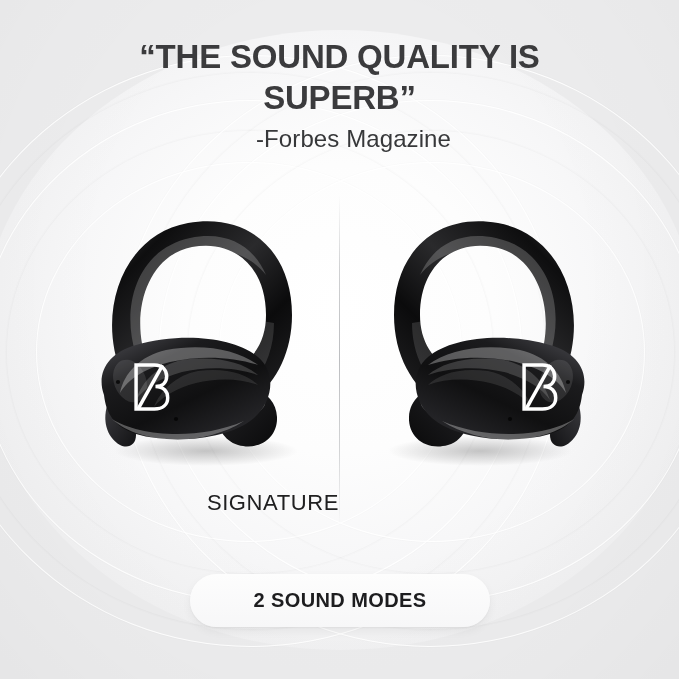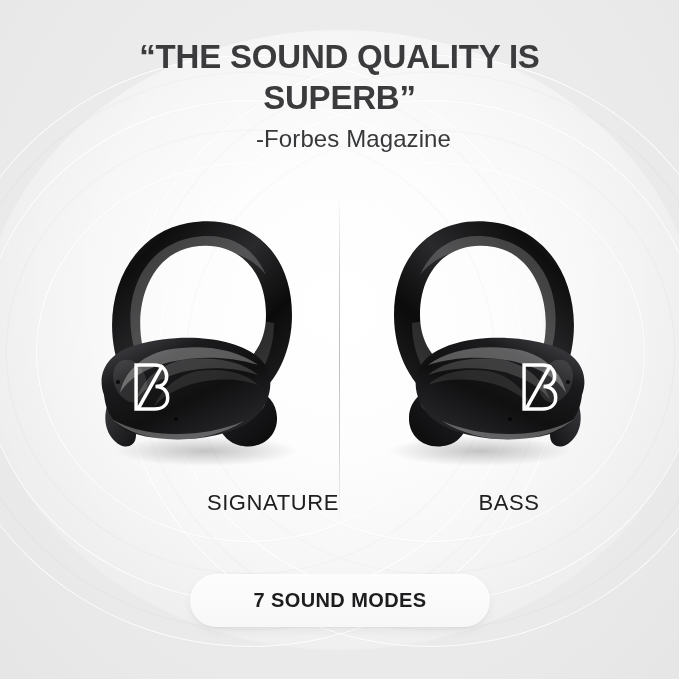--- a/index.html
+++ b/index.html
@@ -352,19 +352,18 @@
       <g transform="translate(162,158) scale(1.02)" fill="none" stroke="#ffffff" stroke-width="3.4" stroke-linejoin="miter" stroke-linecap="butt">
         <path d="M4,2 L22,2 C30,2 34,7 34,13 C34,19 30,23 23,23
                  C31,23 35,28 35,34 C35,41 30,45 22,45 L4,45 Z"></path>
         <path d="M30,2 L6,45"></path>
       </g>
     </svg>
   </div>
 
   <div class="mode-label mode-left">SIGNATURE</div>
 
-  <div class="mode-label mode-right">BASS</div>
 
   <div class="pill">
-    <span class="pill-text">7 SOUND MODES</span>
+    <span class="pill-text">2 SOUND MODES</span>
   </div>
 
 </div>
 
 </body></html>

